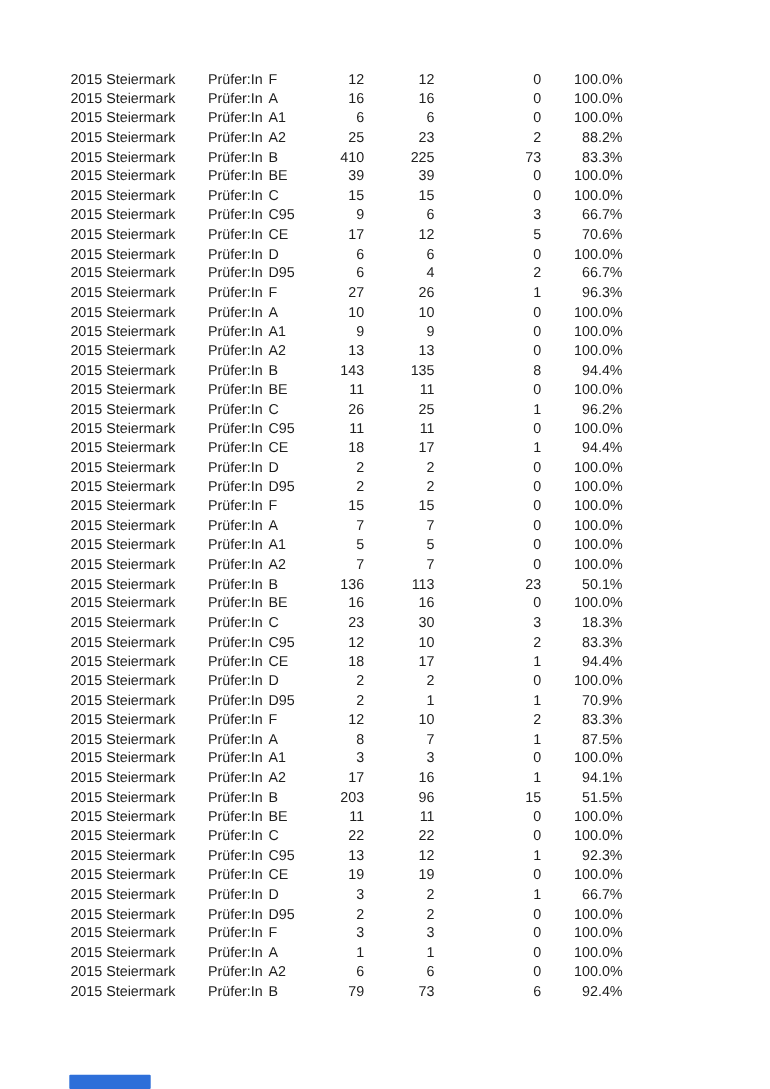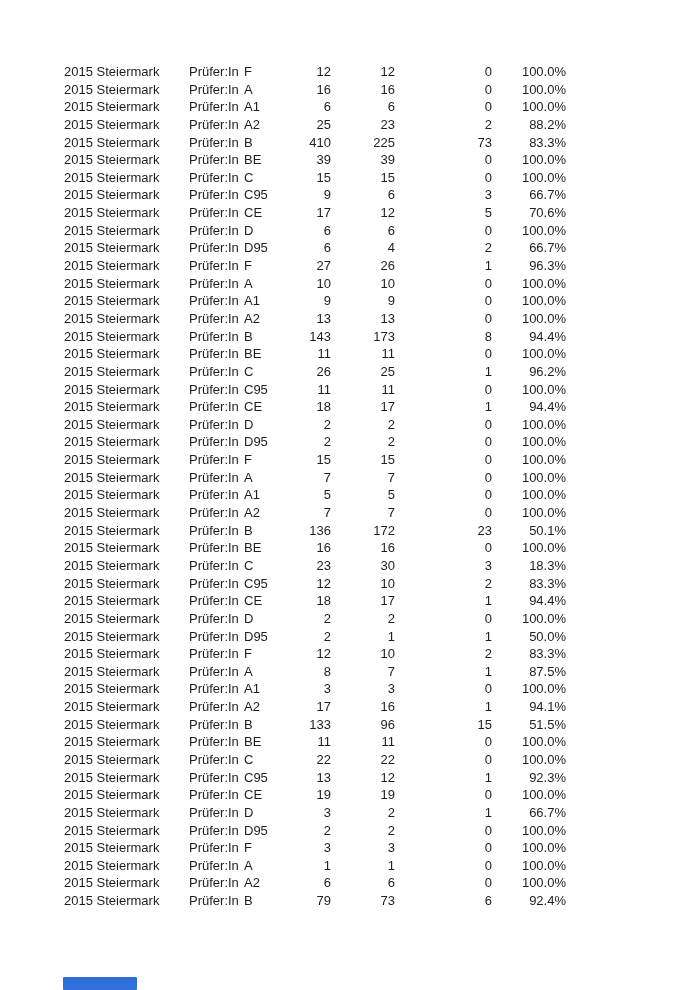--- a/index.html
+++ b/index.html
@@ -186,21 +186,21 @@
     <span class="cell c-num1">13</span>
     <span class="cell c-num2">13</span>
     <span class="cell c-num3">0</span>
     <span class="cell c-rate">100.0%</span>
   </div>
       <div class="row">
     <span class="cell c-yearregion">2015 Steiermark</span>
     <span class="cell c-role">Prüfer:In</span>
     <span class="cell c-class">B</span>
     <span class="cell c-num1">143</span>
-    <span class="cell c-num2">173</span>
+    <span class="cell c-num2">135</span>
     <span class="cell c-num3">8</span>
     <span class="cell c-rate">94.4%</span>
   </div>
       <div class="row">
     <span class="cell c-yearregion">2015 Steiermark</span>
     <span class="cell c-role">Prüfer:In</span>
     <span class="cell c-class">BE</span>
     <span class="cell c-num1">11</span>
     <span class="cell c-num2">11</span>
     <span class="cell c-num3">0</span>
@@ -285,21 +285,21 @@
     <span class="cell c-num1">7</span>
     <span class="cell c-num2">7</span>
     <span class="cell c-num3">0</span>
     <span class="cell c-rate">100.0%</span>
   </div>
       <div class="row">
     <span class="cell c-yearregion">2015 Steiermark</span>
     <span class="cell c-role">Prüfer:In</span>
     <span class="cell c-class">B</span>
     <span class="cell c-num1">136</span>
-    <span class="cell c-num2">172</span>
+    <span class="cell c-num2">113</span>
     <span class="cell c-num3">23</span>
     <span class="cell c-rate">50.1%</span>
   </div>
       <div class="row">
     <span class="cell c-yearregion">2015 Steiermark</span>
     <span class="cell c-role">Prüfer:In</span>
     <span class="cell c-class">BE</span>
     <span class="cell c-num1">16</span>
     <span class="cell c-num2">16</span>
     <span class="cell c-num3">0</span>
@@ -341,21 +341,21 @@
     <span class="cell c-num3">0</span>
     <span class="cell c-rate">100.0%</span>
   </div>
       <div class="row">
     <span class="cell c-yearregion">2015 Steiermark</span>
     <span class="cell c-role">Prüfer:In</span>
     <span class="cell c-class">D95</span>
     <span class="cell c-num1">2</span>
     <span class="cell c-num2">1</span>
     <span class="cell c-num3">1</span>
-    <span class="cell c-rate">50.0%</span>
+    <span class="cell c-rate">70.9%</span>
   </div>
       <div class="row">
     <span class="cell c-yearregion">2015 Steiermark</span>
     <span class="cell c-role">Prüfer:In</span>
     <span class="cell c-class">F</span>
     <span class="cell c-num1">12</span>
     <span class="cell c-num2">10</span>
     <span class="cell c-num3">2</span>
     <span class="cell c-rate">83.3%</span>
   </div>
@@ -383,21 +383,21 @@
     <span class="cell c-class">A2</span>
     <span class="cell c-num1">17</span>
     <span class="cell c-num2">16</span>
     <span class="cell c-num3">1</span>
     <span class="cell c-rate">94.1%</span>
   </div>
       <div class="row">
     <span class="cell c-yearregion">2015 Steiermark</span>
     <span class="cell c-role">Prüfer:In</span>
     <span class="cell c-class">B</span>
-    <span class="cell c-num1">133</span>
+    <span class="cell c-num1">203</span>
     <span class="cell c-num2">96</span>
     <span class="cell c-num3">15</span>
     <span class="cell c-rate">51.5%</span>
   </div>
       <div class="row">
     <span class="cell c-yearregion">2015 Steiermark</span>
     <span class="cell c-role">Prüfer:In</span>
     <span class="cell c-class">BE</span>
     <span class="cell c-num1">11</span>
     <span class="cell c-num2">11</span>

